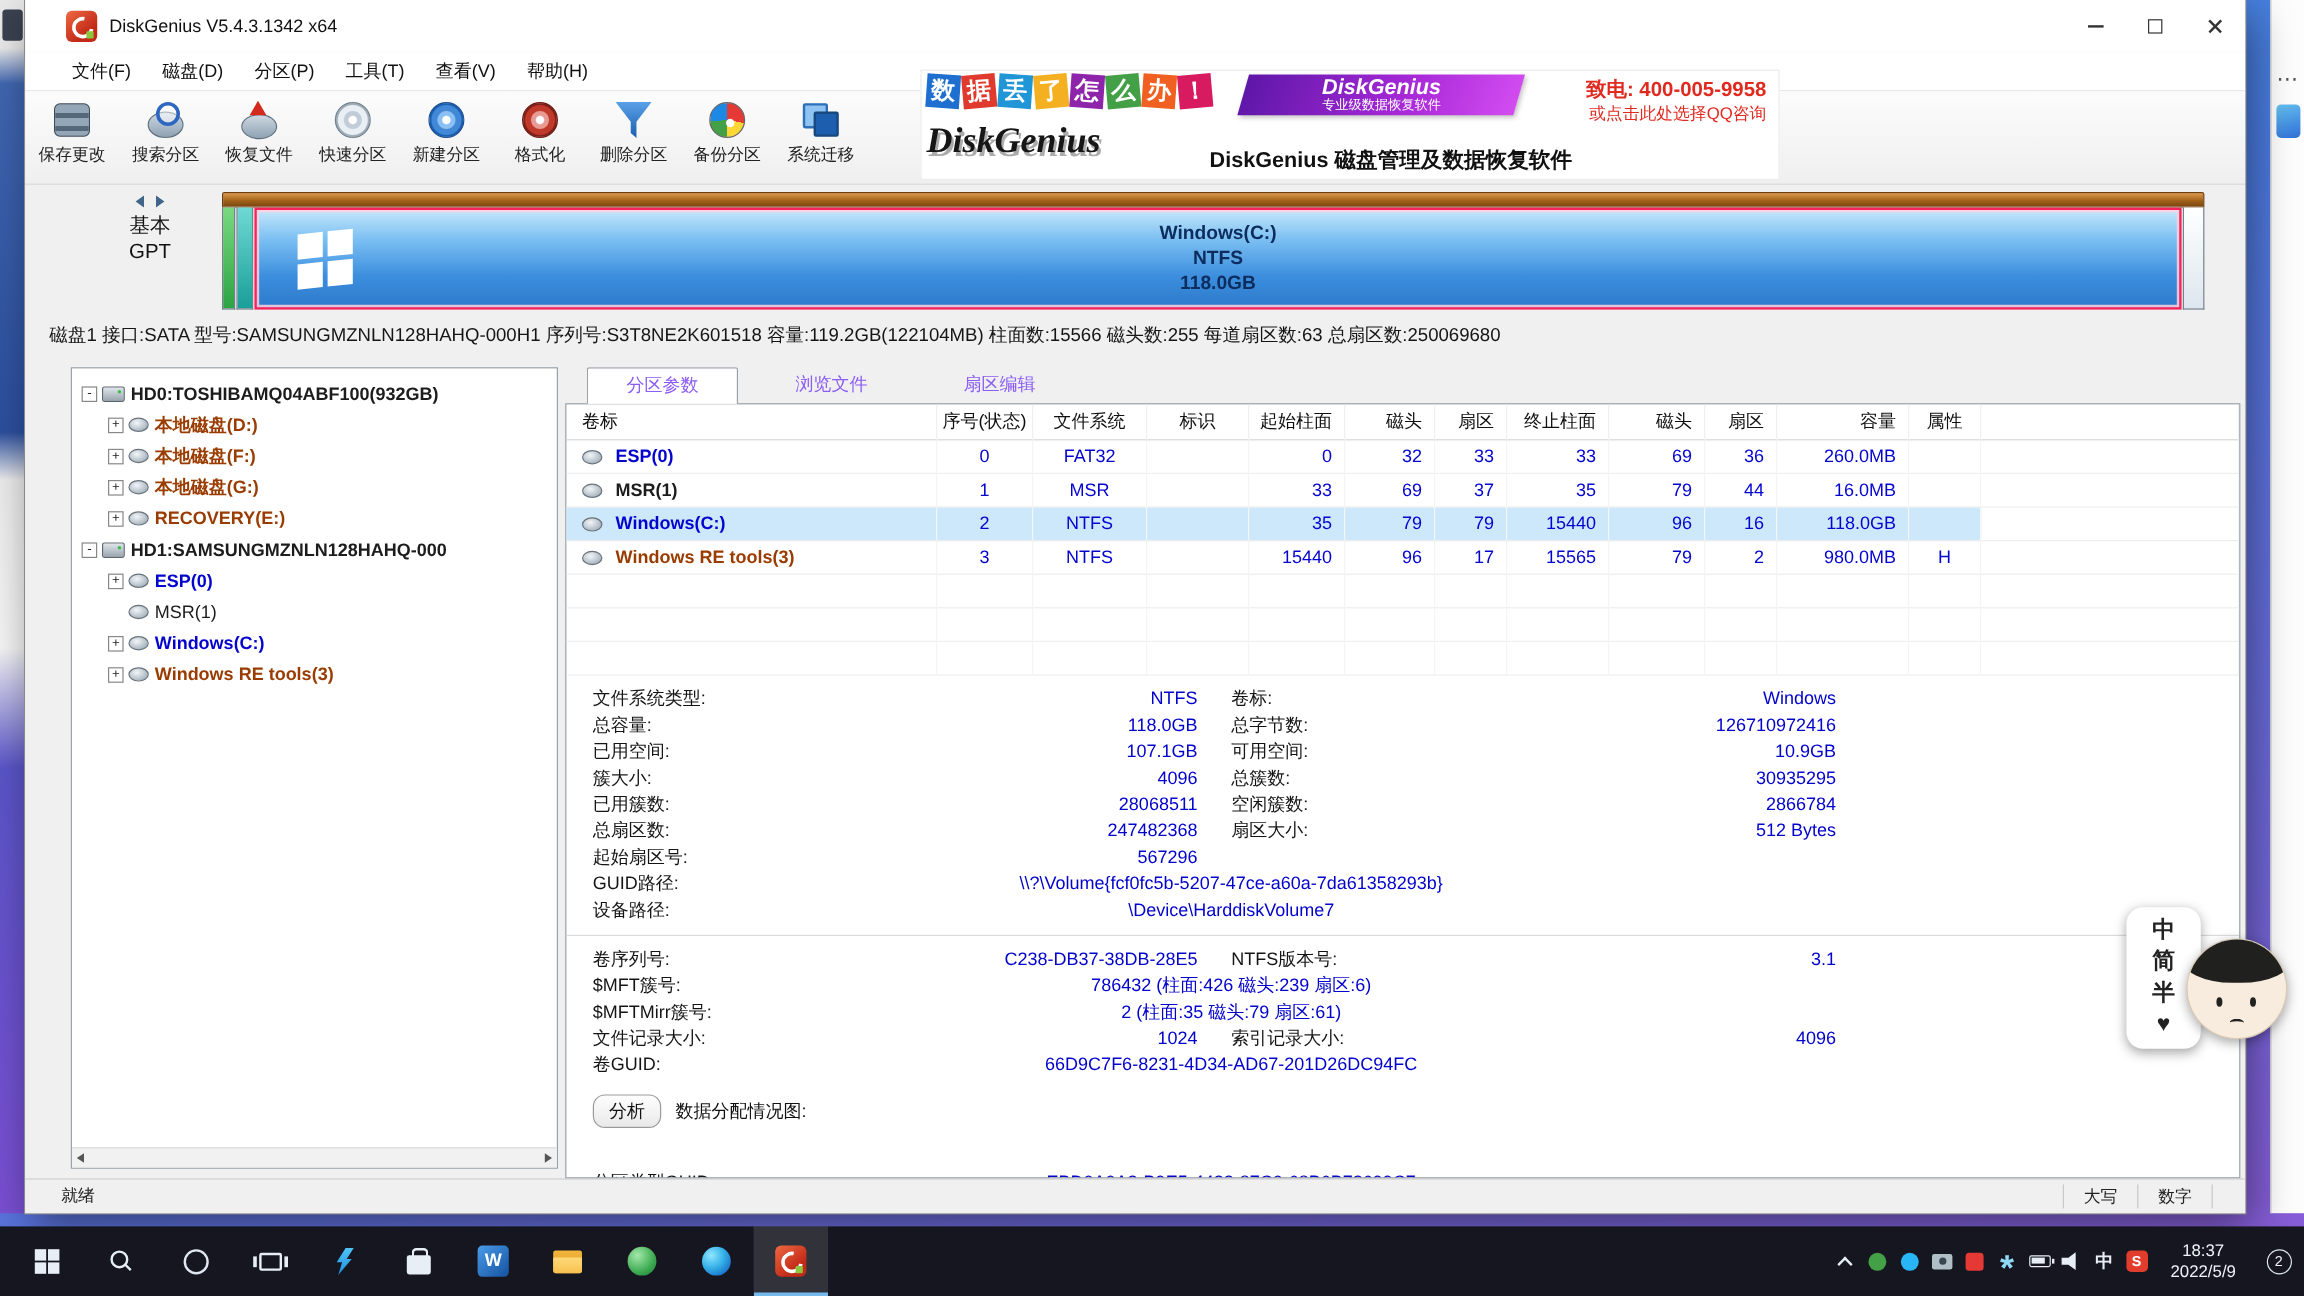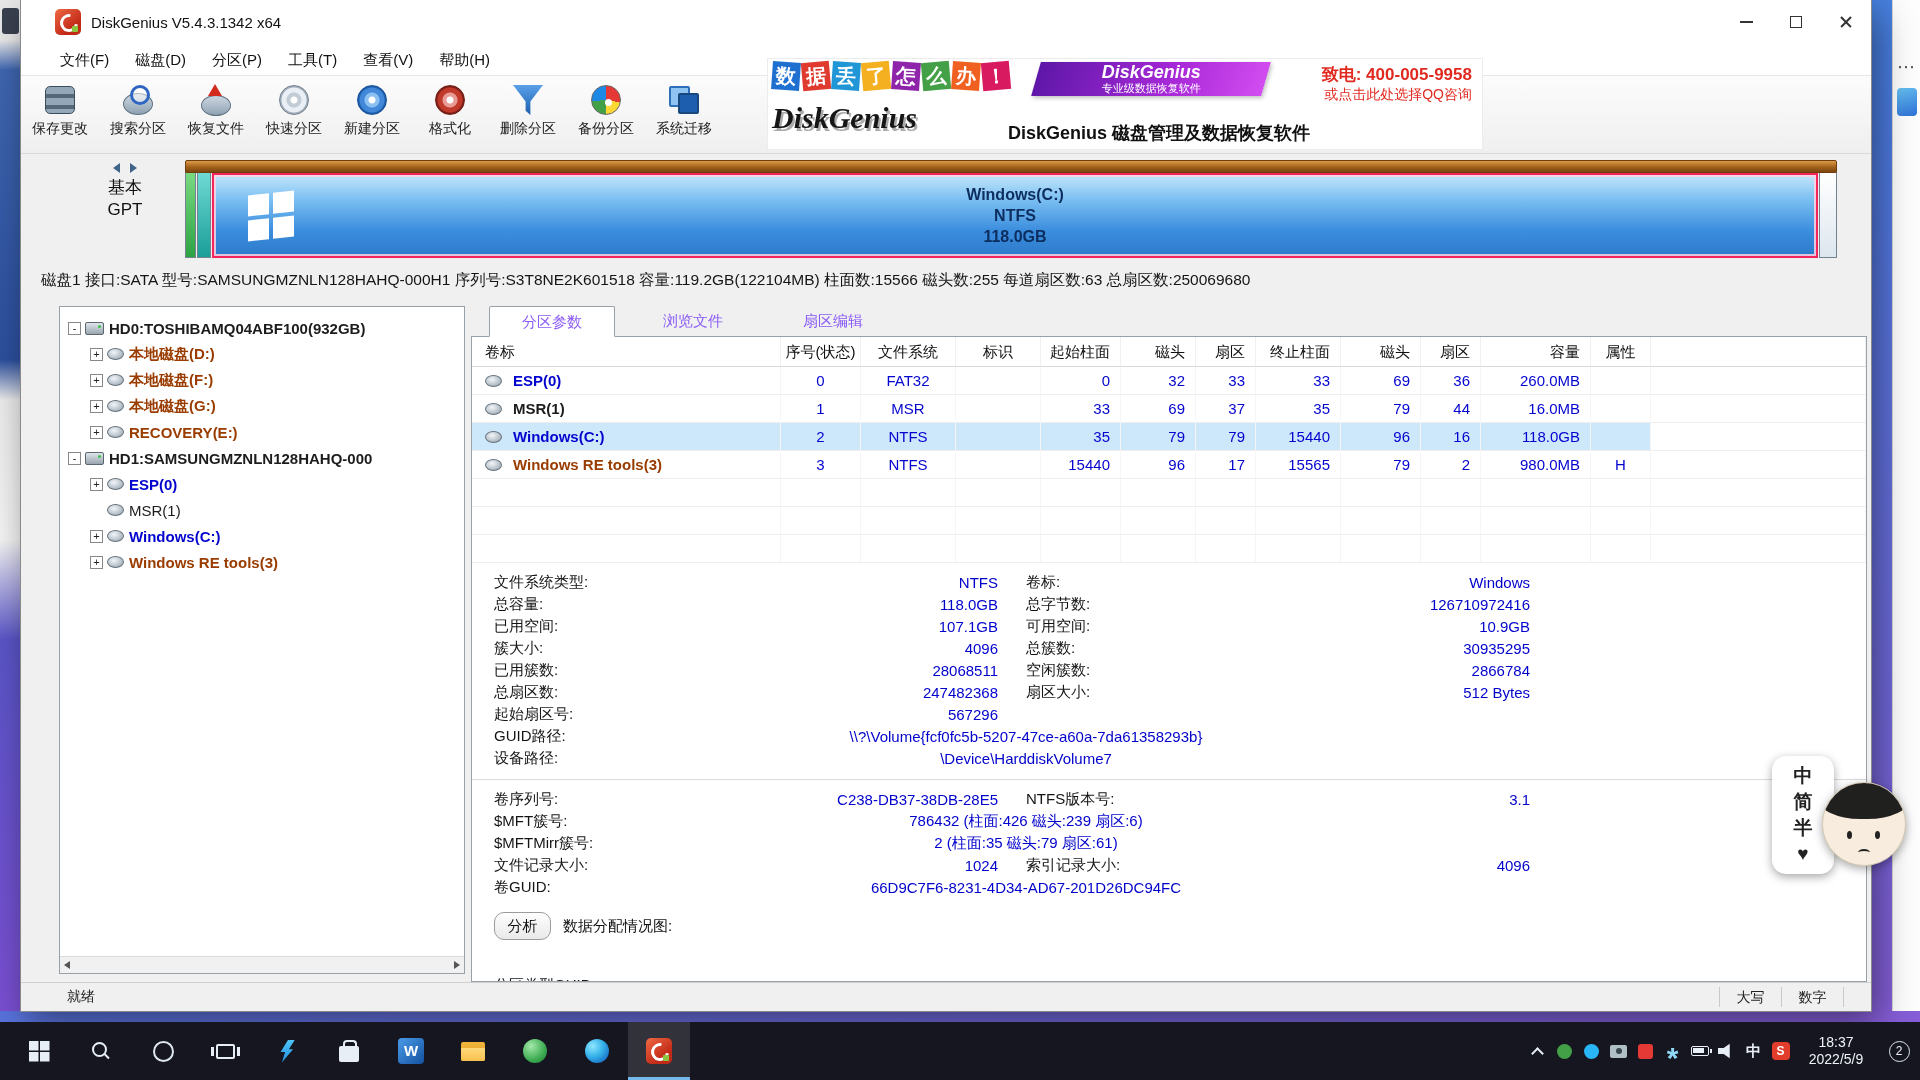--- a/index.html
+++ b/index.html
@@ -140,21 +140,21 @@
 .d-l2{padding-left:28px;}
 .d-v1,.d-v2{color:#0202cc;text-align:right;overflow:hidden;}
 .d-span{grid-column:2/5;color:#0202cc;width:760px;text-align:center;overflow:visible;}
 .analyze-row{display:flex;align-items:center;margin:14px 0 0 22px;}
 .analyze-btn{width:57px;height:28px;background:linear-gradient(#fefefe,#e9e9e9);border:1px solid #9b9b9b;border-radius:10px;font-size:15px;color:#111;font-family:inherit;}
 .analyze-label{margin-left:12px;font-size:15px;color:#111;}
 .clipped{margin-top:34px;}
 
 
 .status-bar{height:29px;background:#f0f0f0;border-top:1px solid #cfcfcf;display:flex;align-items:center;font-size:14px;color:#222;flex:none;}
-.st-left{padding-left:46px;}
+.st-left{padding-left:30px;}
 .st-fill{flex:1;}
 .st-cell{width:62px;text-align:center;border-left:1px solid #c9c9c9;height:20px;line-height:20px;}
 .st-end{width:28px;border-left:1px solid #c9c9c9;height:20px;}
 
 
 .taskbar{position:absolute;left:0;bottom:0;width:1920px;height:58px;background:#15161f;display:flex;align-items:center;z-index:40;padding-left:8px;}
 .tb-apps{display:flex;height:100%;}
 .tb-app{width:62px;height:58px;display:flex;align-items:center;justify-content:center;position:relative;}
 .tb-app.active{background:rgba(255,255,255,.12);box-shadow:inset 0 -3px 0 #76b9ed;}
 .ic{position:relative;display:block;}

